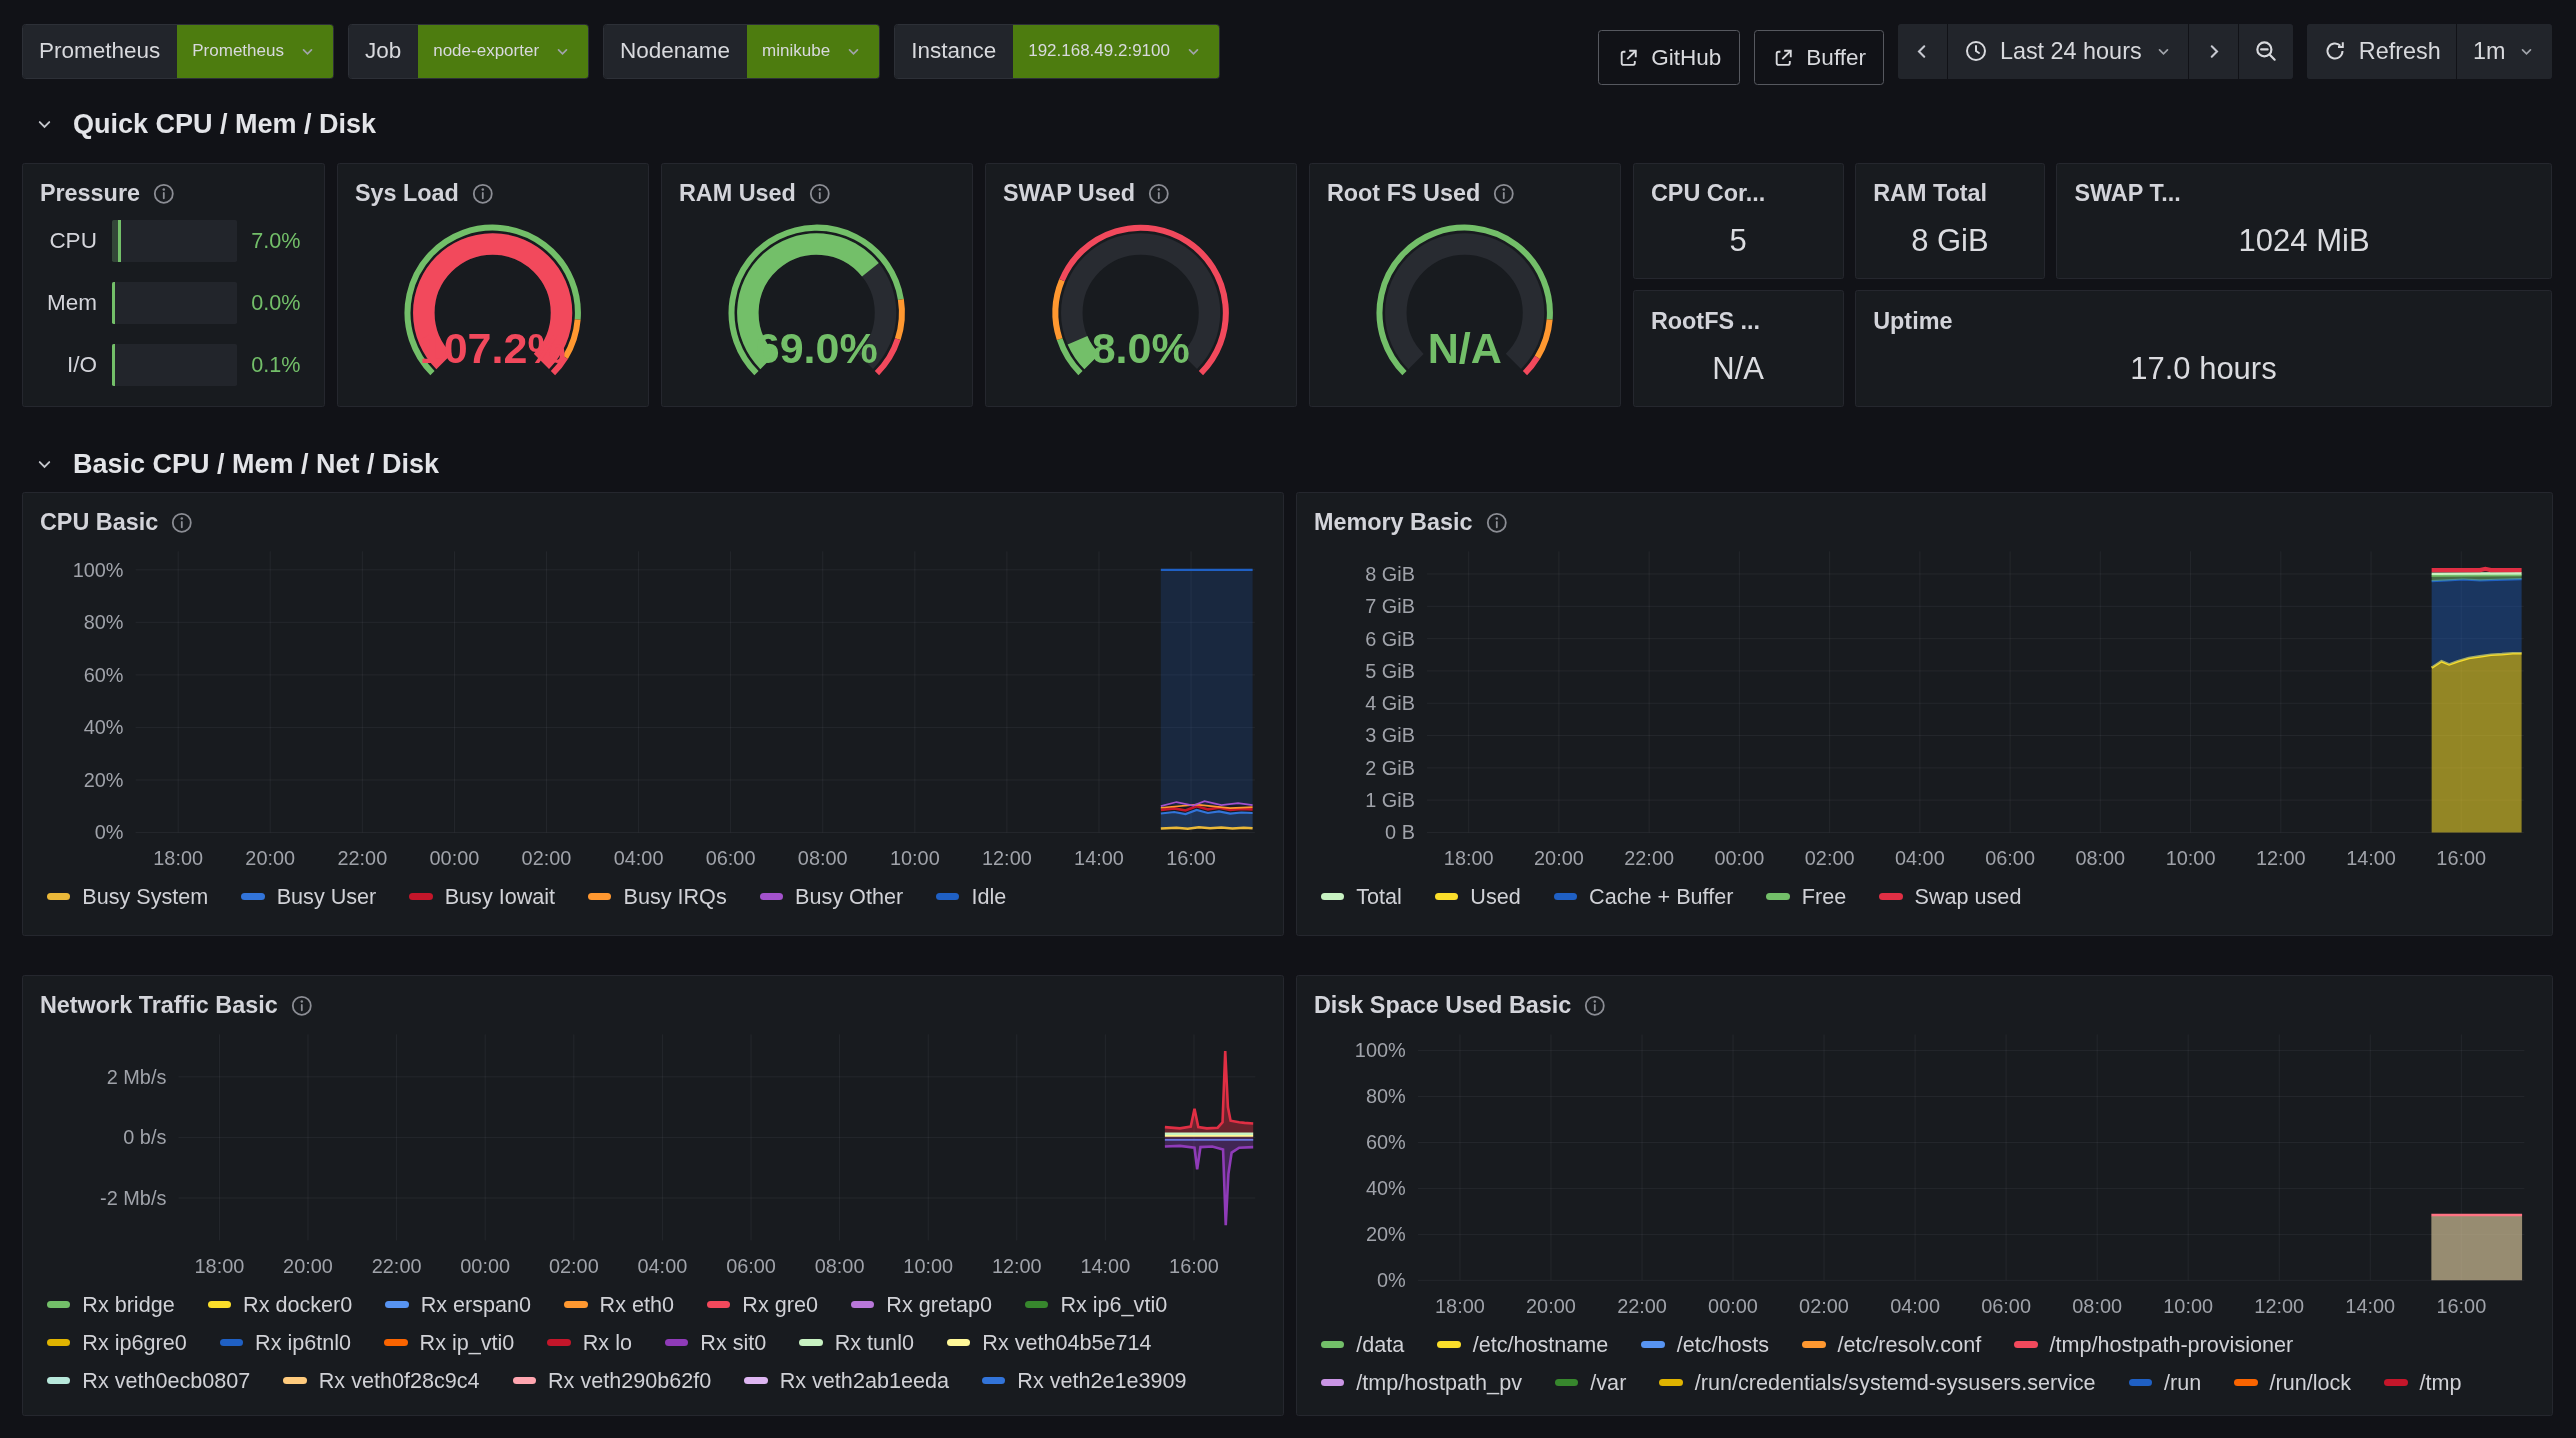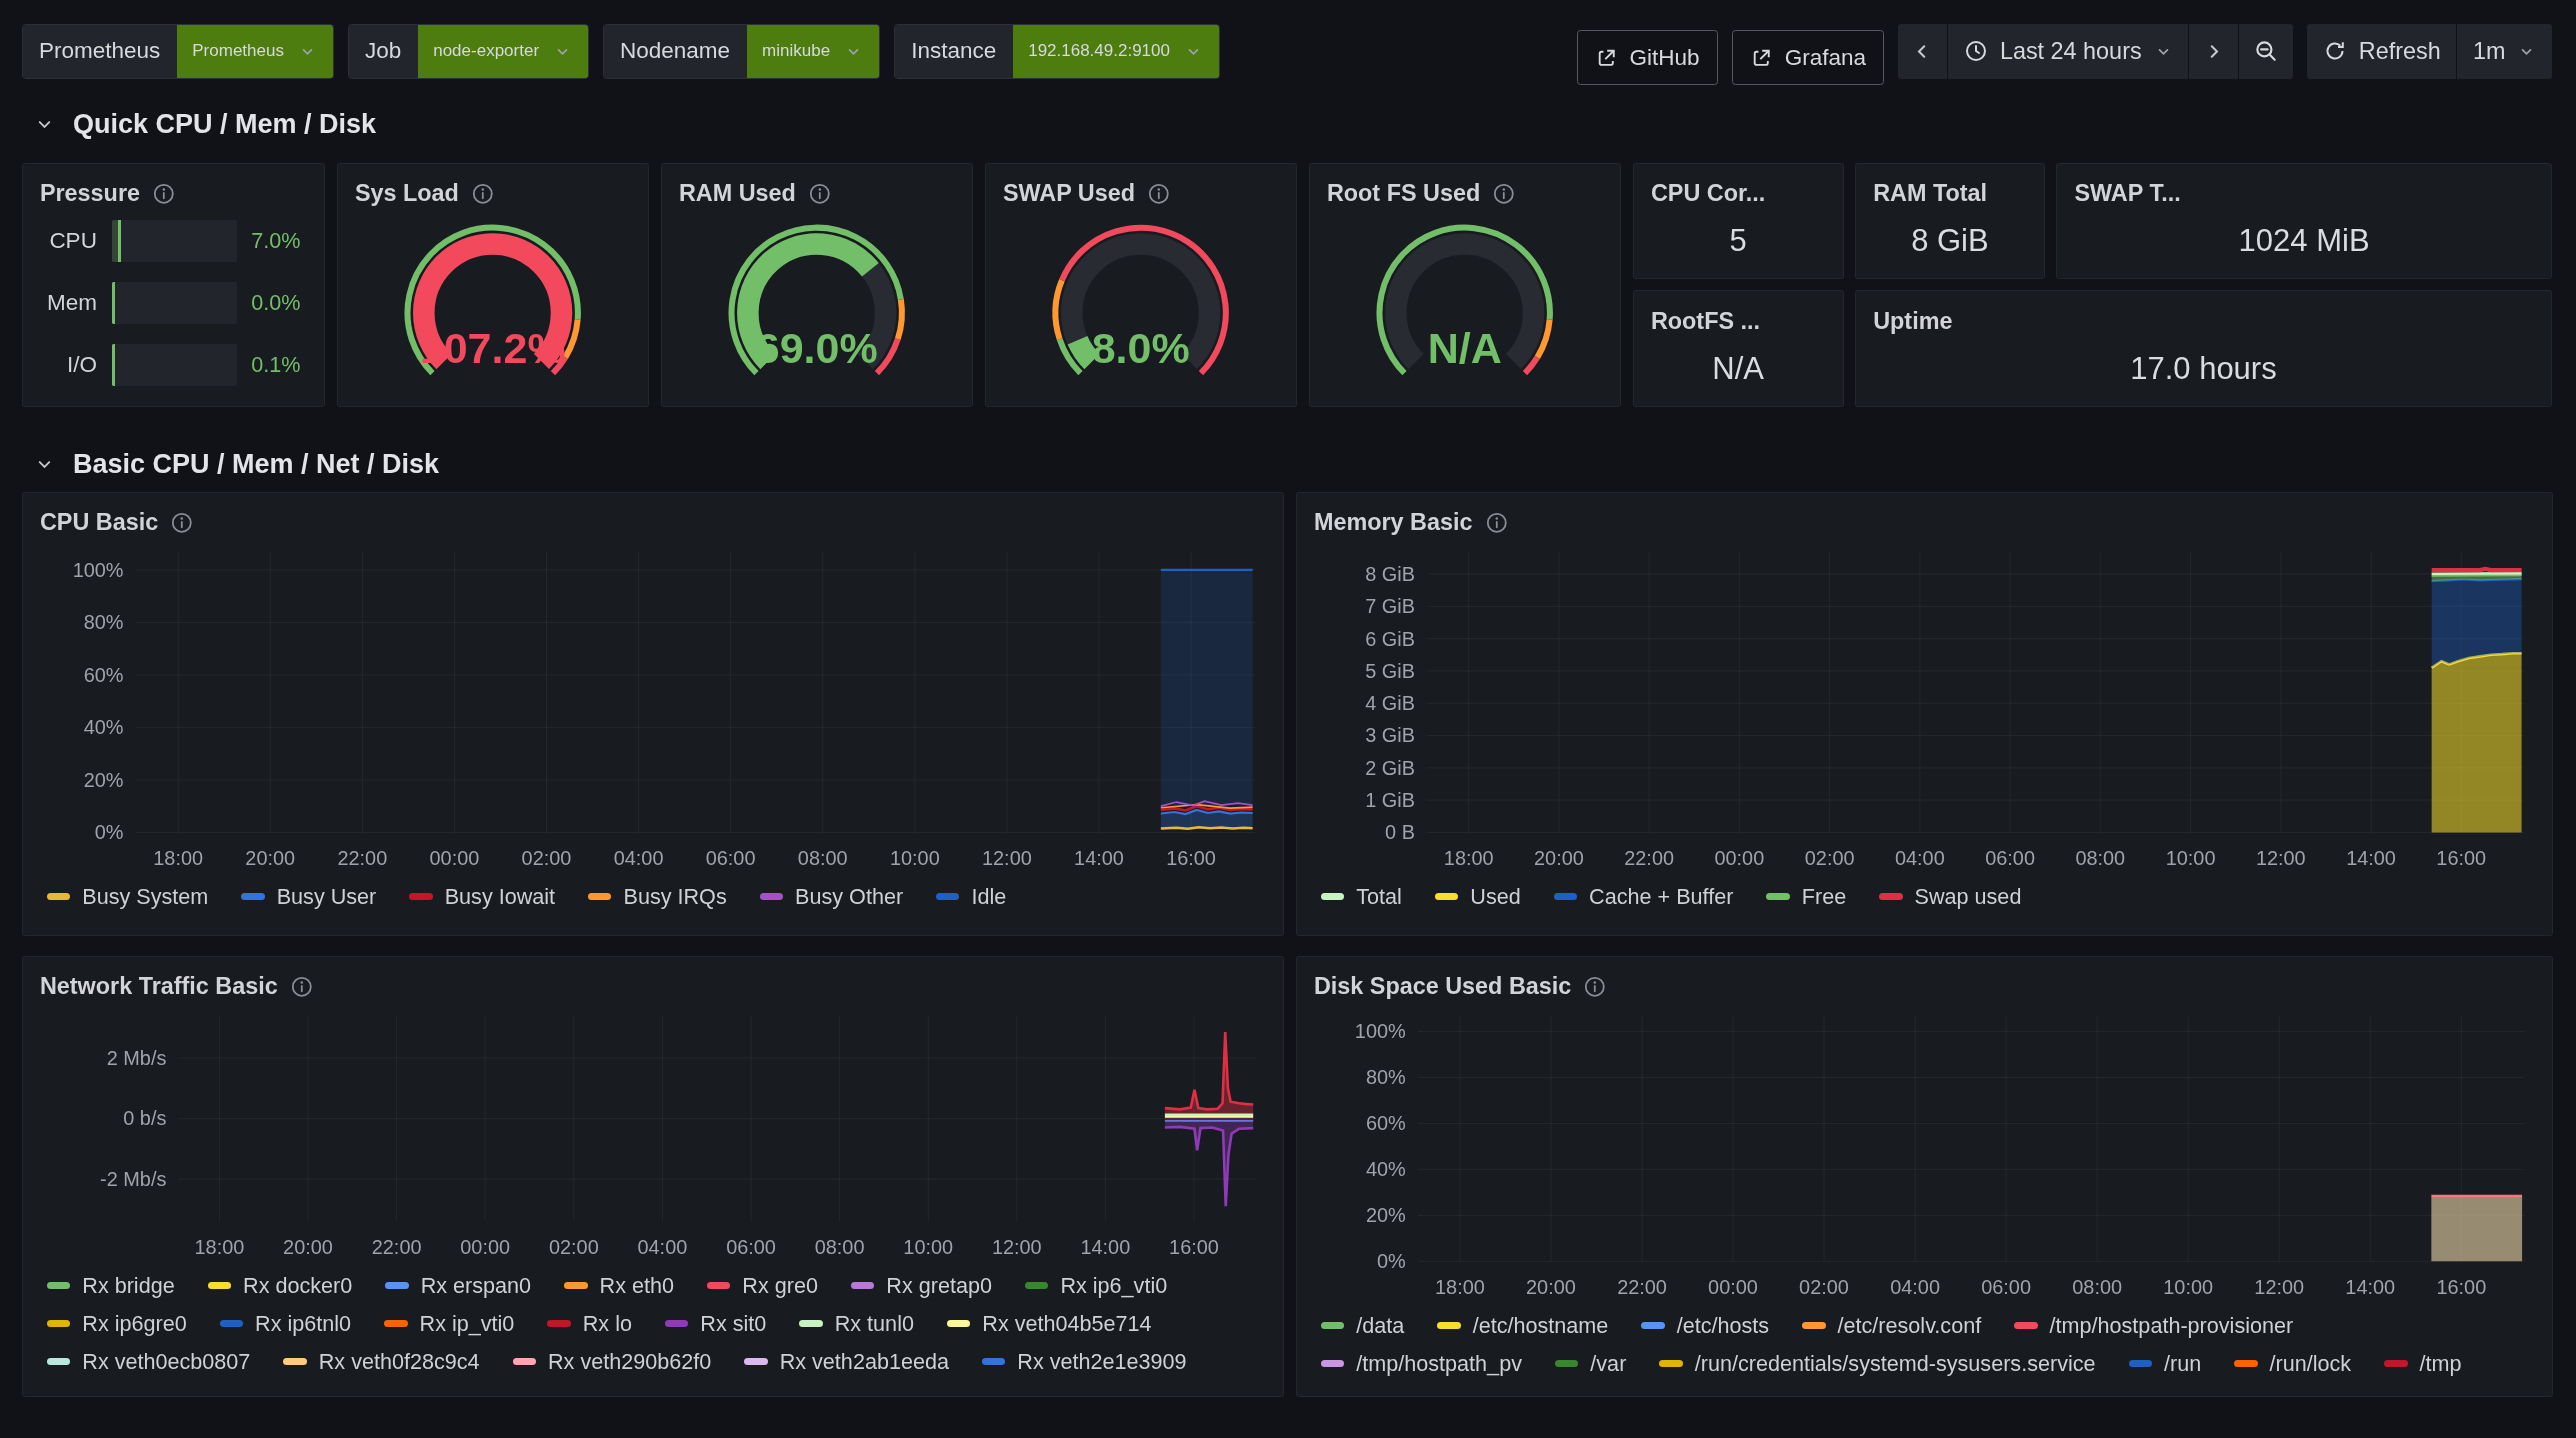--- a/index.html
+++ b/index.html
@@ -46,21 +46,21 @@
 
   
   .prows{display:flex; flex-direction:column; gap:20px; margin-top:8.7px;}
   .prow{display:flex; align-items:center; height:42px;}
   .plabel{width:57px; text-align:right; font-size:22.5px; color:#D3D4DA; flex:none;}
   .ptrack{flex:1; height:42px; background:#22252B; margin:0 14px 0 15.6px; position:relative; border-radius:1.7px; overflow:hidden;}
   .pfill{position:absolute; left:0; top:0; bottom:0; background:rgba(115,191,105,0.22); border-right:3.5px solid var(--green);}
   .pval{width:55px; font-size:21.6px; color:var(--green); flex:none;}
 
   
-  .chartgrid{display:grid; grid-template-columns:1262px 1257px; gap:0 12px;}
+  .chartgrid{display:grid; grid-template-columns:1262px 1257px; gap:19px 12px;}
   .chartgrid .panel.r2{height:444px;}
   .chartgrid .panel.r3{height:441px; margin-top:20px;}
   .chart{flex:none;}
   .ax{font:23px "Liberation Sans", sans-serif; fill:#A0A3AA;}
   .grid{stroke:rgba(204,204,220,0.08); stroke-width:1;}
   .legend{padding:7px 0 0 7px;}
   .lrow{display:flex; align-items:center; gap:33px; margin-bottom:12px; flex-wrap:nowrap;}
   .litem{display:flex; align-items:center; gap:12px; font-size:21.6px; color:#D0D1D6; cursor:pointer; white-space:nowrap;}
   .sw{display:inline-block; width:23.4px; height:7.8px; border-radius:3.5px; flex:none;}
 
@@ -121,21 +121,21 @@
       </svg>
     <span>GitHub</span>
   </button>
 
   <button class="linkbtn">
     <svg class="icon" width="22.5" height="22.5" viewBox="0 0 24 24">
         <path d="M9 5H7a2 2 0 0 0-2 2v10a2 2 0 0 0 2 2h10a2 2 0 0 0 2-2v-2" fill="none" stroke="#D8D9DD" stroke-width="2"></path>
         <path d="M13 4h7v7" fill="none" stroke="#D8D9DD" stroke-width="2"></path>
         <path d="M20 4l-9 9" fill="none" stroke="#D8D9DD" stroke-width="2"></path>
       </svg>
-    <span>Grafana</span>
+    <span>Buffer</span>
   </button>
 
   <div class="btngroup">
     <button class="tbtn narrow">
       <svg class="icon" width="21" height="21" viewBox="0 0 24 24">
           <path d="M14 6l-6 6 6 6" fill="none" stroke="#C7C9D1" stroke-width="2.4" stroke-linecap="round"></path>
         </svg>
     </button>
     <button class="tbtn">
       <svg class="icon" width="24" height="24" viewBox="0 0 24 24">

